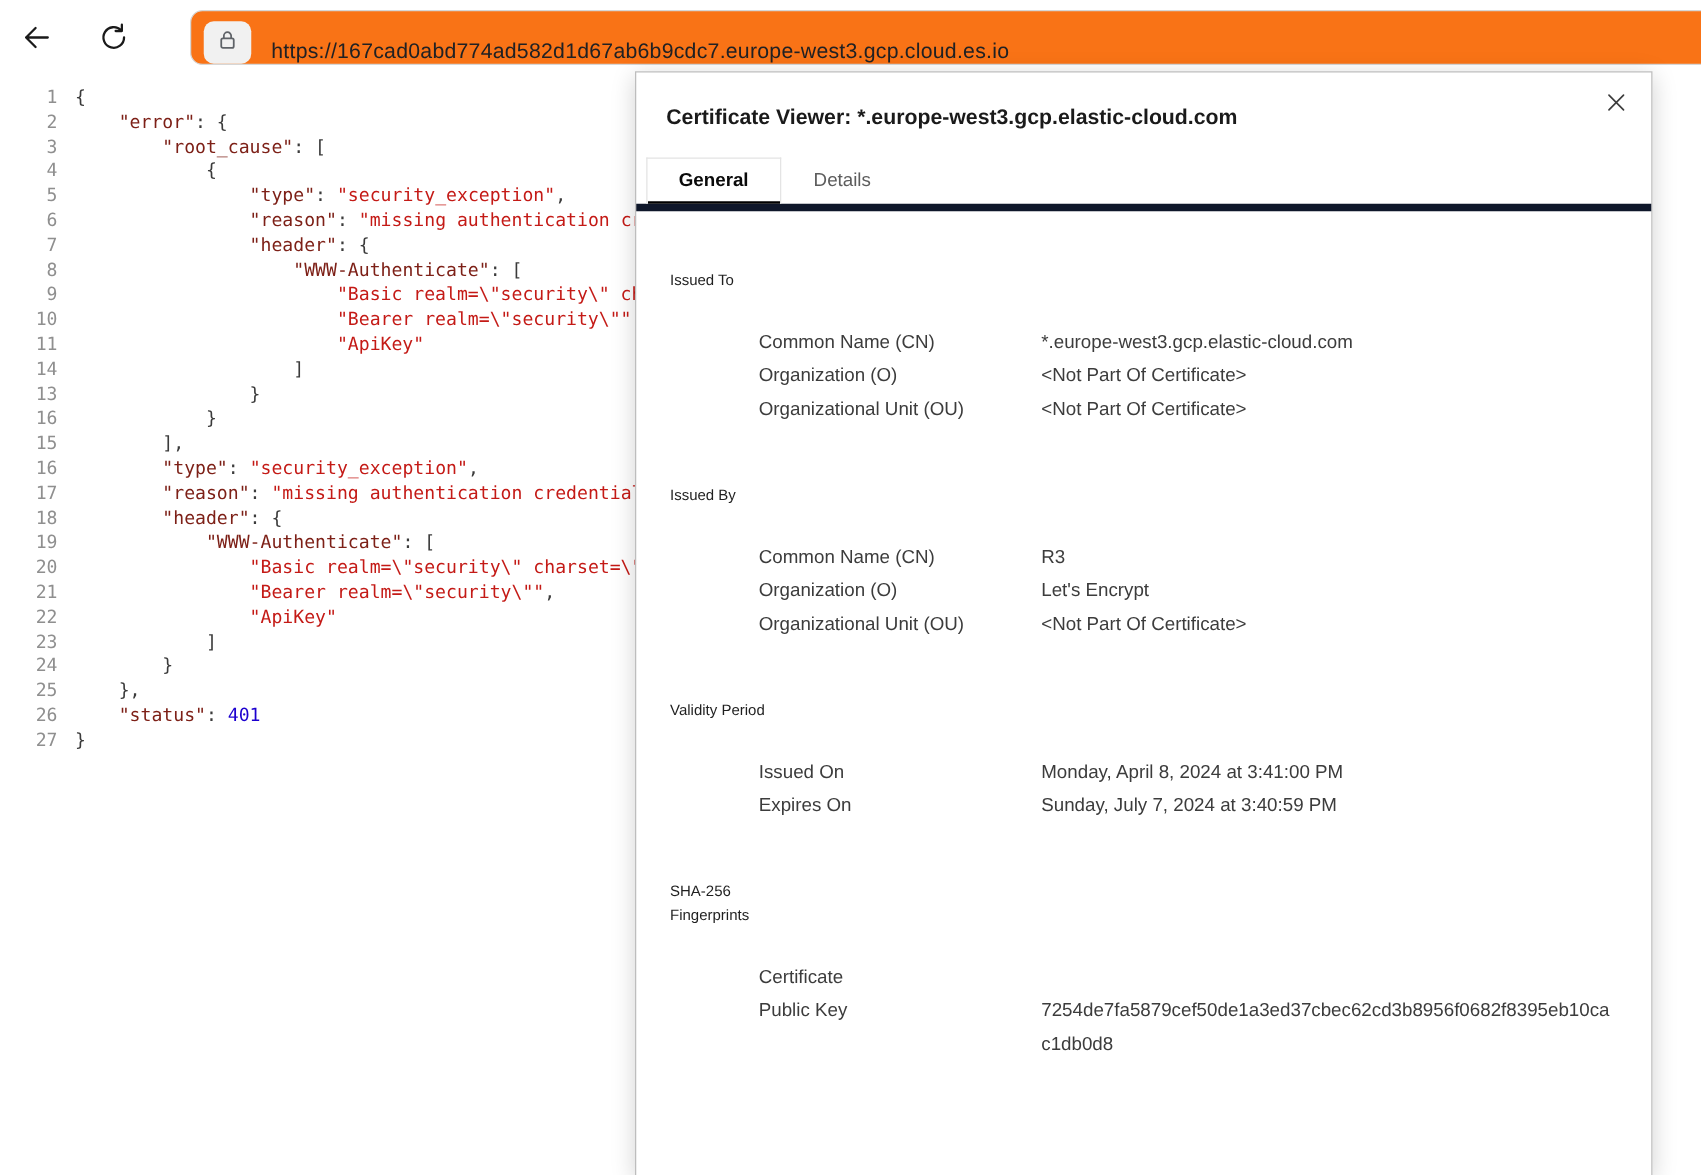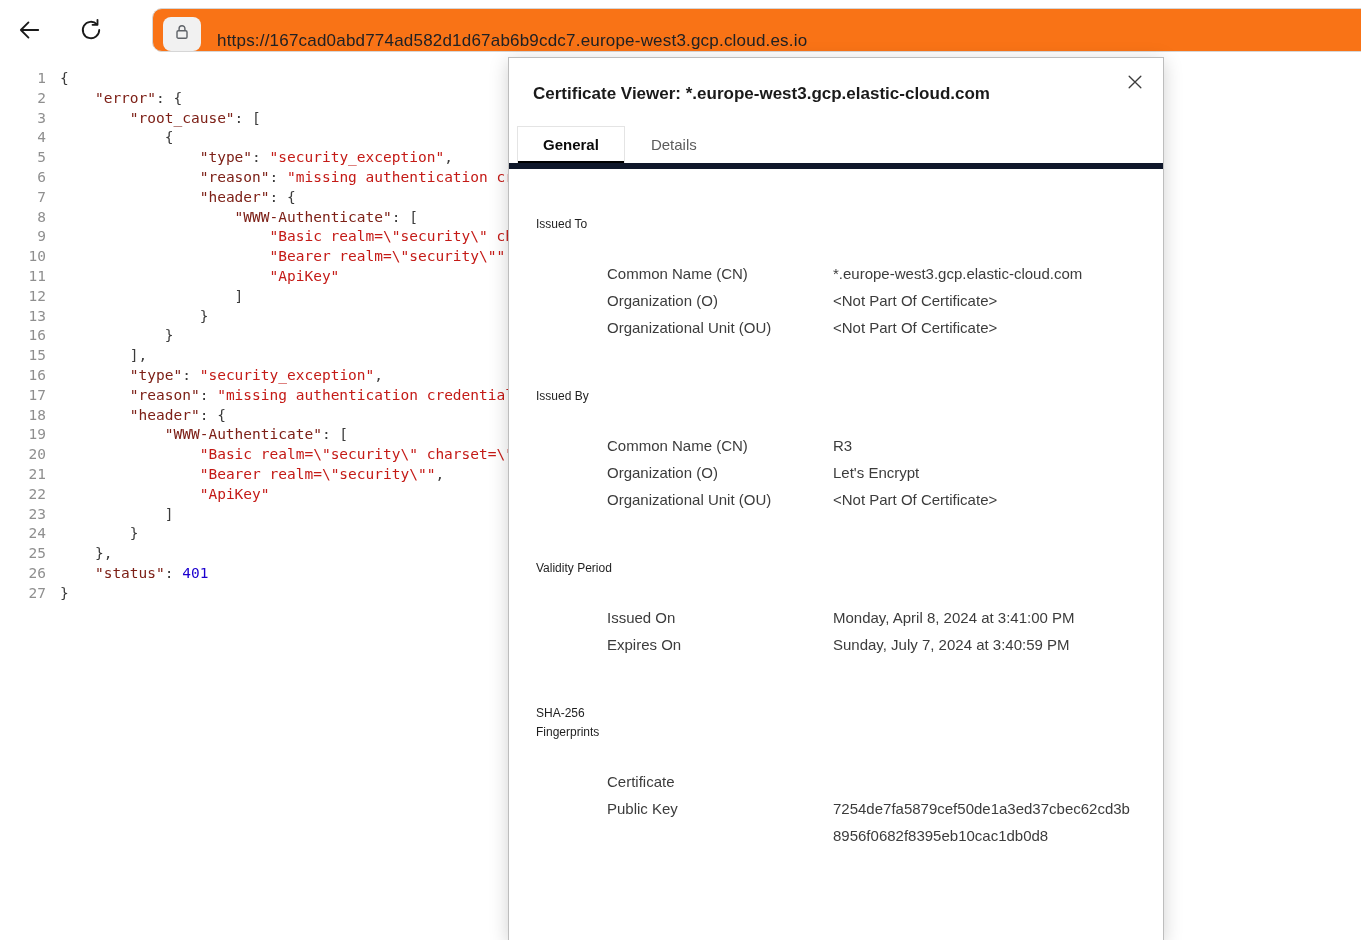--- a/index.html
+++ b/index.html
@@ -42,21 +42,21 @@
   .ln { width: 46px; text-align: right; color: #8f8f8f; flex-shrink: 0; }
   .code { margin-left: 14px; }
   .t-k { color: #7d2017; }
   .t-s { color: #c41a16; }
   .t-n { color: #1c00cf; }
   .t-p { color: #3b3b3b; }
   .t-w { color: #3b3b3b; }
 
   
   .dialog {
-    position: absolute; left: 508px; top: 57px; width: 656px; bottom: -1px;
+    position: absolute; left: 508px; top: 57px; width: 814px; bottom: -1px;
     background: #fff; border: 1px solid #bdbdbd;
     box-shadow: 0 4px 18px rgba(0,0,0,.18);
     z-index: 10;
   }
   .dlg-title {
     padding: 26px 60px 0 24px;
     font-size: 17px; font-weight: bold; color: #1a1a1a;
     white-space: nowrap; overflow: hidden;
   }
   .dlg-close {
@@ -121,21 +121,21 @@
       <div class="code-line"><span class="ln">2</span><span class="code"><span class="t-w">    </span><span class="t-k">"error"</span><span class="t-p">: {</span></span></div>
       <div class="code-line"><span class="ln">3</span><span class="code"><span class="t-w">        </span><span class="t-k">"root_cause"</span><span class="t-p">: [</span></span></div>
       <div class="code-line"><span class="ln">4</span><span class="code"><span class="t-w">            </span><span class="t-p">{</span></span></div>
       <div class="code-line"><span class="ln">5</span><span class="code"><span class="t-w">                </span><span class="t-k">"type"</span><span class="t-p">: </span><span class="t-s">"security_exception"</span><span class="t-p">,</span></span></div>
       <div class="code-line"><span class="ln">6</span><span class="code"><span class="t-w">                </span><span class="t-k">"reason"</span><span class="t-p">: </span><span class="t-s">"missing authentication credentials for REST request [/]"</span><span class="t-p">,</span></span></div>
       <div class="code-line"><span class="ln">7</span><span class="code"><span class="t-w">                </span><span class="t-k">"header"</span><span class="t-p">: {</span></span></div>
       <div class="code-line"><span class="ln">8</span><span class="code"><span class="t-w">                    </span><span class="t-k">"WWW-Authenticate"</span><span class="t-p">: [</span></span></div>
       <div class="code-line"><span class="ln">9</span><span class="code"><span class="t-w">                        </span><span class="t-s">"Basic realm=\"security\" charset=\"UTF-8\""</span><span class="t-p">,</span></span></div>
       <div class="code-line"><span class="ln">10</span><span class="code"><span class="t-w">                        </span><span class="t-s">"Bearer realm=\"security\""</span><span class="t-p">,</span></span></div>
       <div class="code-line"><span class="ln">11</span><span class="code"><span class="t-w">                        </span><span class="t-s">"ApiKey"</span></span></div>
-      <div class="code-line"><span class="ln">12</span><span class="code"><span class="t-w">                    </span><span class="t-p">]</span></span></div>
+      <div class="code-line"><span class="ln">14</span><span class="code"><span class="t-w">                    </span><span class="t-p">]</span></span></div>
       <div class="code-line"><span class="ln">13</span><span class="code"><span class="t-w">                </span><span class="t-p">}</span></span></div>
       <div class="code-line"><span class="ln">16</span><span class="code"><span class="t-w">            </span><span class="t-p">}</span></span></div>
       <div class="code-line"><span class="ln">15</span><span class="code"><span class="t-w">        </span><span class="t-p">],</span></span></div>
       <div class="code-line"><span class="ln">16</span><span class="code"><span class="t-w">        </span><span class="t-k">"type"</span><span class="t-p">: </span><span class="t-s">"security_exception"</span><span class="t-p">,</span></span></div>
       <div class="code-line"><span class="ln">17</span><span class="code"><span class="t-w">        </span><span class="t-k">"reason"</span><span class="t-p">: </span><span class="t-s">"missing authentication credentials for REST request [/]"</span><span class="t-p">,</span></span></div>
       <div class="code-line"><span class="ln">18</span><span class="code"><span class="t-w">        </span><span class="t-k">"header"</span><span class="t-p">: {</span></span></div>
       <div class="code-line"><span class="ln">19</span><span class="code"><span class="t-w">            </span><span class="t-k">"WWW-Authenticate"</span><span class="t-p">: [</span></span></div>
       <div class="code-line"><span class="ln">20</span><span class="code"><span class="t-w">                </span><span class="t-s">"Basic realm=\"security\" charset=\"UTF-8\""</span><span class="t-p">,</span></span></div>
       <div class="code-line"><span class="ln">21</span><span class="code"><span class="t-w">                </span><span class="t-s">"Bearer realm=\"security\""</span><span class="t-p">,</span></span></div>
       <div class="code-line"><span class="ln">22</span><span class="code"><span class="t-w">                </span><span class="t-s">"ApiKey"</span></span></div>

